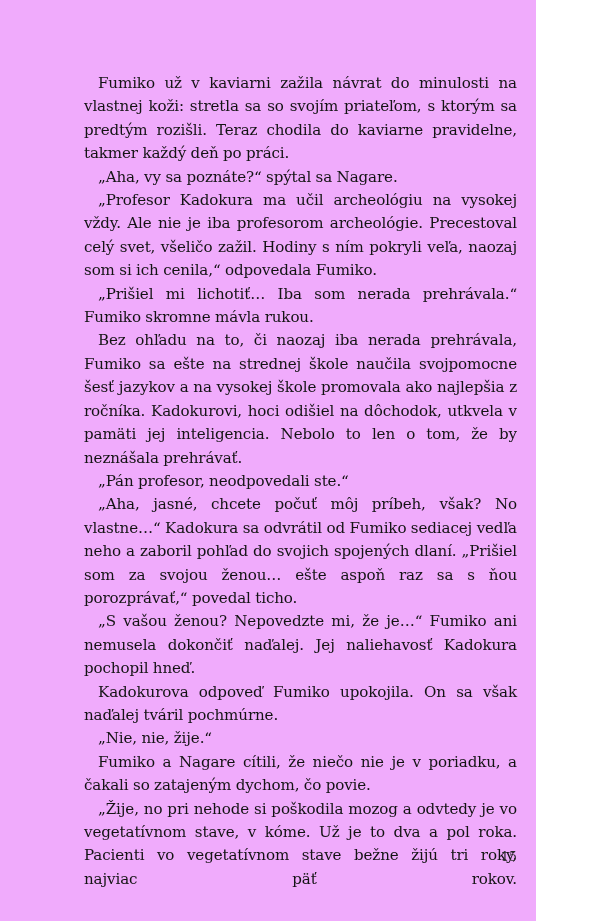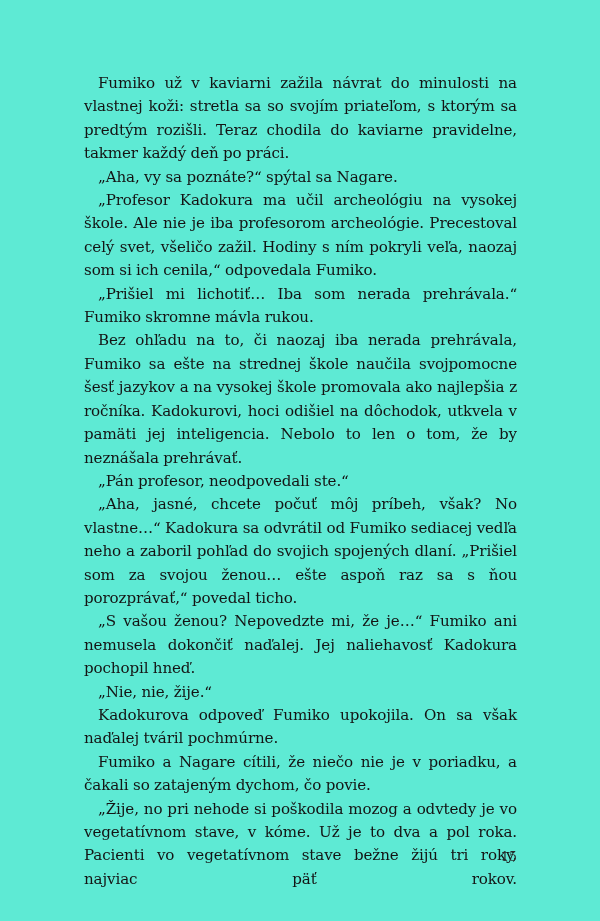--- a/index.html
+++ b/index.html
@@ -2,23 +2,23 @@
 <html><head>
 <meta charset="utf-8">
 <style>
   html, body {
     margin: 0;
     padding: 0;
     background: #ffffff;
   }
   .page {
     position: relative;
-    width: 600px;
+    width: 536px;
     height: 921px;
-    background: #5eead4;
+    background: #f0abfc;
     overflow: hidden;
     box-sizing: border-box;
   }
   .text-block {
     position: absolute;
     left: 84px;
     top: 72px;
     width: 433px;
     font-family: "DejaVu Serif", "Liberation Serif", serif;
     font-size: 15.1px;
@@ -56,27 +56,27 @@
   }
 </style>
 </head>
 <body>
 
 <div class="page">
 
   <div class="text-block">
     <p class="para first">Fumiko už v kaviarni zažila návrat do minulosti na vlastnej koži: stretla sa so svojím priateľom, s ktorým sa predtým rozišli. Teraz chodila do kaviarne pravidelne, takmer každý deň po práci.</p>
     <p class="para">„Aha, vy sa poznáte?“ spýtal sa Nagare.</p>
-    <p class="para">„Profesor Kadokura ma učil archeológiu na vysokej škole. Ale nie je iba profesorom archeológie. Precestoval celý svet, všeličo zažil. Hodiny s ním pokryli veľa, naozaj som si ich cenila,“ odpovedala Fumiko.</p>
+    <p class="para">„Profesor Kadokura ma učil archeológiu na vysokej vždy. Ale nie je iba profesorom archeológie. Precestoval celý svet, všeličo zažil. Hodiny s ním pokryli veľa, naozaj som si ich cenila,“ odpovedala Fumiko.</p>
     <p class="para">„Prišiel mi lichotiť… Iba som nerada prehrávala.“ Fumiko skromne mávla rukou.</p>
     <p class="para">Bez ohľadu na to, či naozaj iba nerada prehrávala, Fumiko sa ešte na strednej škole naučila svojpomocne šesť jazykov a na vysokej škole promovala ako najlepšia z ročníka. Kadokurovi, hoci odišiel na dôchodok, utkvela v pamäti jej inteligencia. Nebolo to len o tom, že by neznášala prehrávať.</p>
     <p class="para">„Pán profesor, neodpovedali ste.“</p>
     <p class="para">„Aha, jasné, chcete počuť môj príbeh, však? No vlastne…“ Kadokura sa odvrátil od Fumiko sediacej vedľa neho a zaboril pohľad do svojich spojených dlaní. „Prišiel som za svojou ženou… ešte aspoň raz sa s ňou porozprávať,“ povedal ticho.</p>
     <p class="para">„S vašou ženou? Nepovedzte mi, že je…“ Fumiko ani nemusela dokončiť naďalej. Jej naliehavosť Kadokura pochopil hneď.</p>
+    <p class="para">Kadokurova odpoveď Fumiko upokojila. On sa však naďalej tváril pochmúrne.</p>
     <p class="para">„Nie, nie, žije.“</p>
-    <p class="para">Kadokurova odpoveď Fumiko upokojila. On sa však naďalej tváril pochmúrne.</p>
     <p class="para">Fumiko a Nagare cítili, že niečo nie je v poriadku, a čakali so zatajeným dychom, čo povie.</p>
     <p class="para last-line-full">„Žije, no pri nehode si poškodila mozog a odvtedy je vo vegetatívnom stave, v kóme. Už je to dva a pol roka. Pacienti vo vegetatívnom stave bežne žijú tri roky, najviac päť rokov.</p>
   </div>
 
   <div class="page-number">15</div>
 
 </div>
 
 </body></html>

